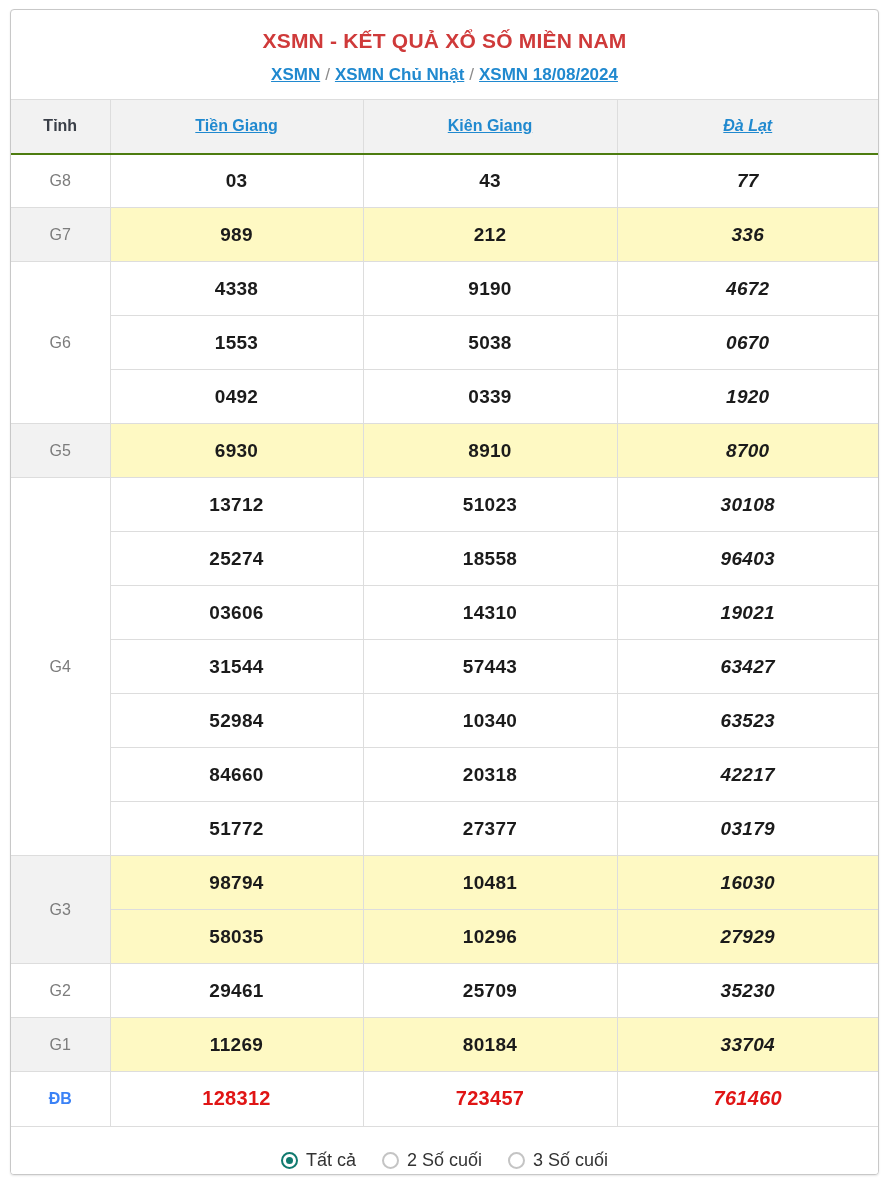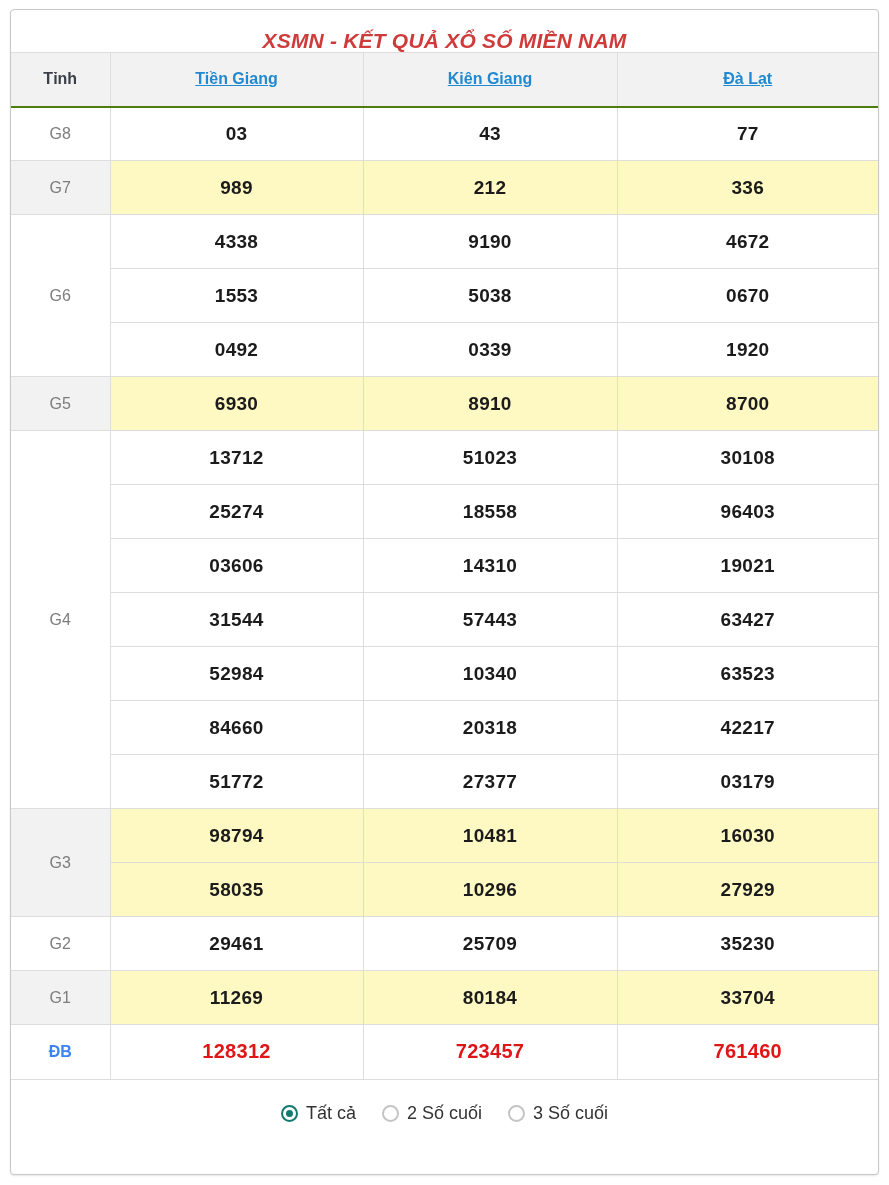--- a/index.html
+++ b/index.html
@@ -29,21 +29,20 @@
   
   .title {
     text-align: center;
     color: #cf3a3a;
     font-size: 21px;
     font-weight: bold;
     letter-spacing: .2px;
     padding-top: 19px;
     line-height: 1.1;
     white-space: nowrap;
-    font-style: italic;
   }
   .breadcrumb {
     text-align: center;
     padding-top: 13px;
     padding-bottom: 14px;
     font-size: 17px;
     font-weight: bold;
     white-space: nowrap;
   }
   .breadcrumb a {
@@ -68,21 +67,21 @@
   table.results col.c3 { width: 261px; }
 
   table.results th, table.results td {
     border-top: 1px solid #ddd;
     border-right: 1px solid #ddd;
     text-align: center;
     vertical-align: middle;
     padding: 0;
     height: 54px;
   }
-  table.results th:last-child, table.results td:last-child { border-right: none; }
+  table.results th:last-child, table.results td:last-child { border-right: none; font-style: italic; }
 
   thead th {
     background: #f2f2f2;
     height: 46px;
     border-top: 1px solid #ddd;
     border-bottom: 2px solid #4d7c0f;
   }
   th.prov-head {
     color: #3a3f48;
     font-size: 16px;
@@ -159,20 +158,23 @@
   }
 </style>
 </head>
 <body>
 
 <div id="page">
   <div class="card">
 
     <div class="title">XSMN - KẾT QUẢ XỔ SỐ MIỀN NAM</div>
 
+    <div class="breadcrumb">
+      <a>XSMN</a><span class="sep">/</span><a>XSMN Chủ Nhật</a><span class="sep">/</span><a>XSMN 18/08/2024</a>
+    </div>
 
     <table class="results">
       <colgroup>
         <col class="c0">
           <col class="c1">
           <col class="c2">
           <col class="c3">
       </colgroup>
       <thead>
         <tr>

